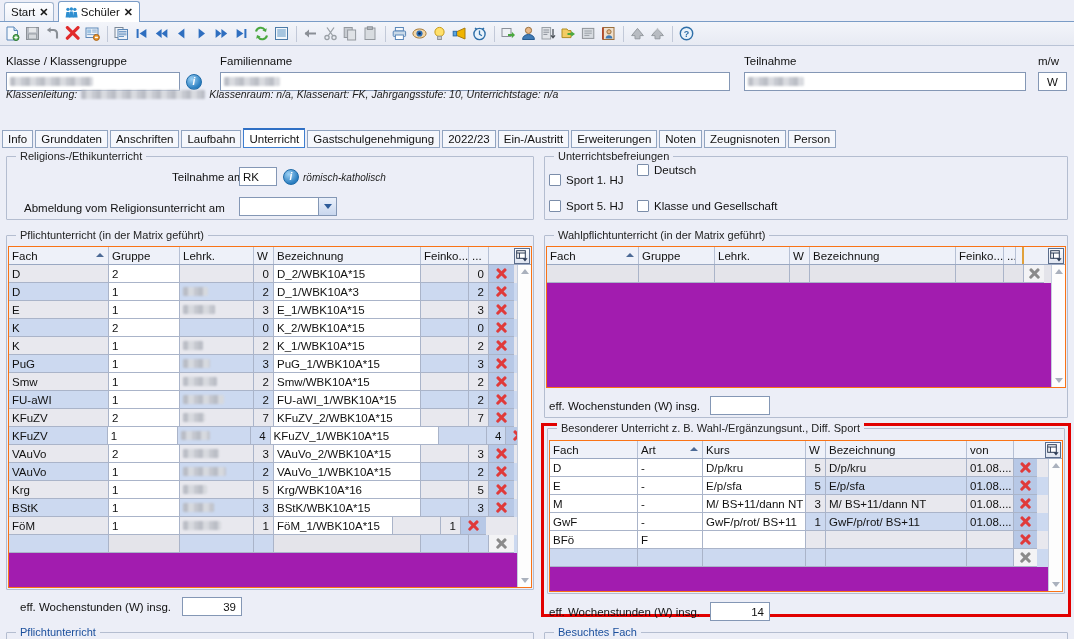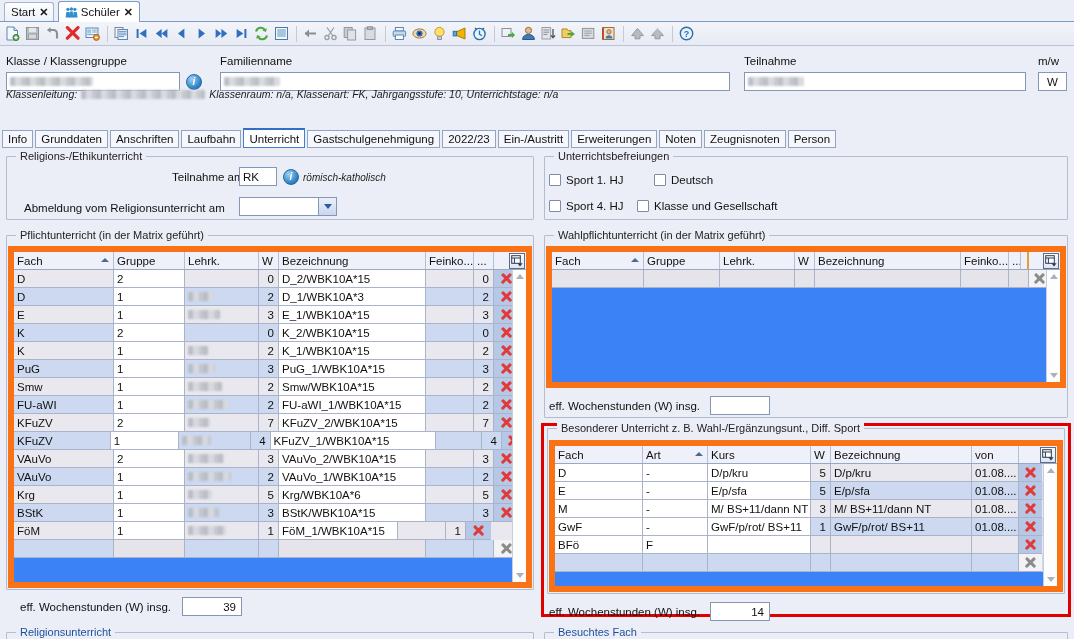--- a/index.html
+++ b/index.html
@@ -65,21 +65,21 @@
   }
   .ptab.sel{height:20px;background:#ffffff;border:1px solid #3f7fd0;border-top:2px solid #2f6fc4;font-weight:normal;}
 
   
   .grp{position:absolute;box-sizing:border-box;border:1px solid #b4bdd0;border-radius:1px;}
   .grp > .cap{position:absolute;top:-7px;left:9px;background:#eceef7;padding:0 4px;font-size:11px;color:#222;white-space:nowrap;}
   .grp.blue > .cap{color:#1b4f9c;}
   .redbox{position:absolute;box-sizing:border-box;border:3px solid #e10000;background:#eceef7;}
 
   
-  .grid{position:absolute;box-sizing:border-box;border:6px solid #f97316;background:#3b82f6;overflow:hidden;}
+  .grid{position:absolute;box-sizing:border-box;border:1px solid #f97316;background:#a21caf;overflow:hidden;}
   .ghead{display:flex;height:18px;background:#eef1f9;border-bottom:1px solid #9aa8c2;box-sizing:border-box;}
   .ghead .hc{
     box-sizing:border-box;border-right:1px solid #b6c0d4;
     font-size:11.5px;color:#111;display:flex;align-items:center;padding:0 3px;
     position:relative;overflow:hidden;white-space:nowrap;
   }
   .sortarrow{position:absolute;right:4px;top:6px;width:0;height:0;
     border-left:4px solid transparent;border-right:4px solid transparent;border-bottom:4px solid #4c6a96;}
   .gbody{position:relative;}
   .grow{display:flex;height:18px;box-sizing:border-box;}
@@ -655,21 +655,21 @@
             <span class="xbtn"></span>
           </div>
         </div>
         <div class="grow a">
           <div class="gc" style="width: 100px;">Krg</div>
           <div class="gc white" style="width: 71px;">1</div>
           <div class="gc" style="width: 74px;">
             <span class="redact" style="width: 24px;"></span>
           </div>
           <div class="gc r" style="width: 20px;">5</div>
-          <div class="gc white" style="width: 147px;">Krg/WBK10A*6</div>
+          <div class="gc white" style="width: 147px;">Krg/WBK10A*16</div>
           <div class="gc" style="width: 48px;"></div>
           <div class="gc r" style="width: 20px;">5</div>
           <div class="gc del" style="width: 25px; background: rgb(183, 200, 230);">
             <span class="xbtn"></span>
           </div>
         </div>
         <div class="grow b">
           <div class="gc" style="width: 100px;">BStK</div>
           <div class="gc white" style="width: 71px;">1</div>
           <div class="gc" style="width: 74px;">
@@ -717,37 +717,37 @@
       <div class="vsArr dn" style="bottom:1px;">
           <i></i>
         </div>
     </div>
   </div>
 
   <div class="lbl" style="left:20px;top:601px;">eff. Wochenstunden (W) insg.</div>
   <div class="tf num" style="left:182px;top:597px;width:60px;">39</div>
 
   <div class="grp blue" style="left:6px;top:632px;width:528px;height:30px;">
-    <div class="cap">Religionsunterricht</div>
+    <div class="cap">Pflichtunterricht</div>
   </div>
 
   <div class="grp" style="left:544px;top:156px;width:524px;height:64px;">
     <div class="cap">Unterrichtsbefreiungen</div>
   </div>
   <div class="cbrow" style="left:549px;top:174px;">
     <span class="cbox"></span>
     <span>Sport 1. HJ</span>
   </div>
-  <div class="cbrow" style="left:637px;top:174px;margin-left:17px;">
+  <div class="cbrow" style="left:637px;top:164px;">
     <span class="cbox"></span>
     <span>Deutsch</span>
   </div>
   <div class="cbrow" style="left:549px;top:200px;">
     <span class="cbox"></span>
-    <span>Sport 4. HJ</span>
+    <span>Sport 5. HJ</span>
   </div>
   <div class="cbrow" style="left:637px;top:200px;">
     <span class="cbox"></span>
     <span>Klasse und Gesellschaft</span>
   </div>
 
   <div class="grp" style="left:544px;top:235px;width:524px;height:183px;">
     <div class="cap">Wahlpflichtunterricht (in der Matrix geführt)</div>
   </div>
 

